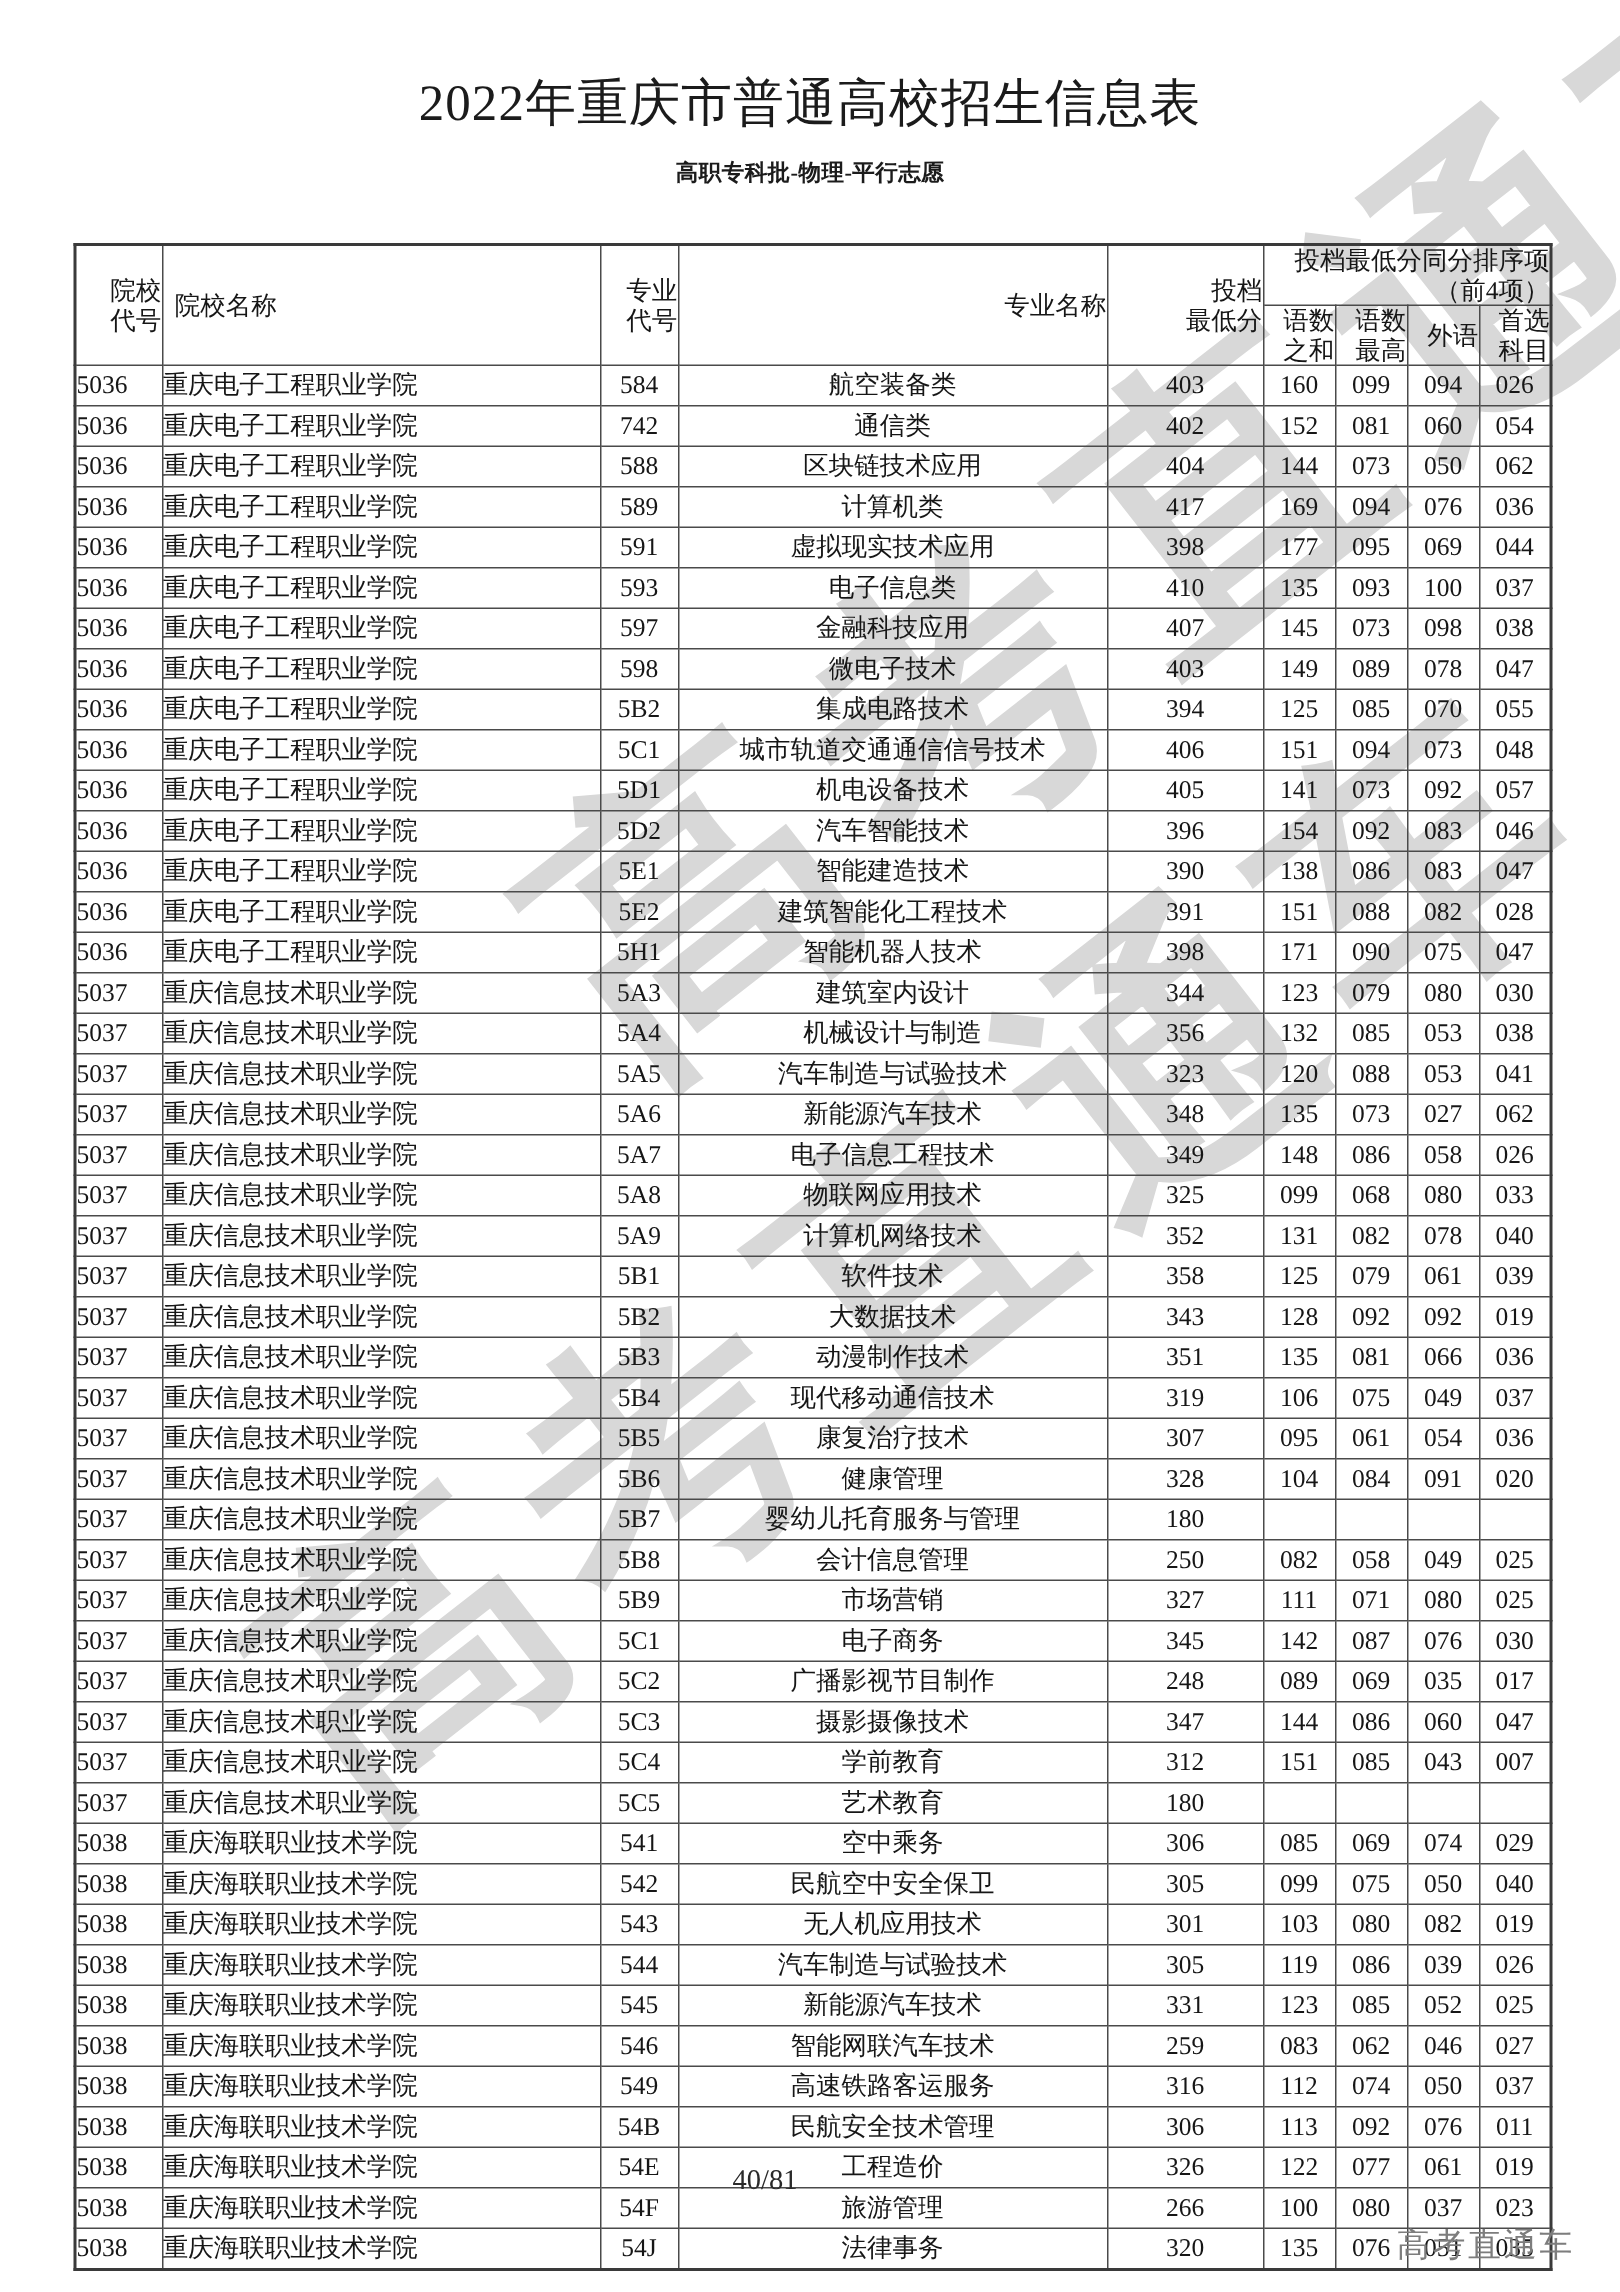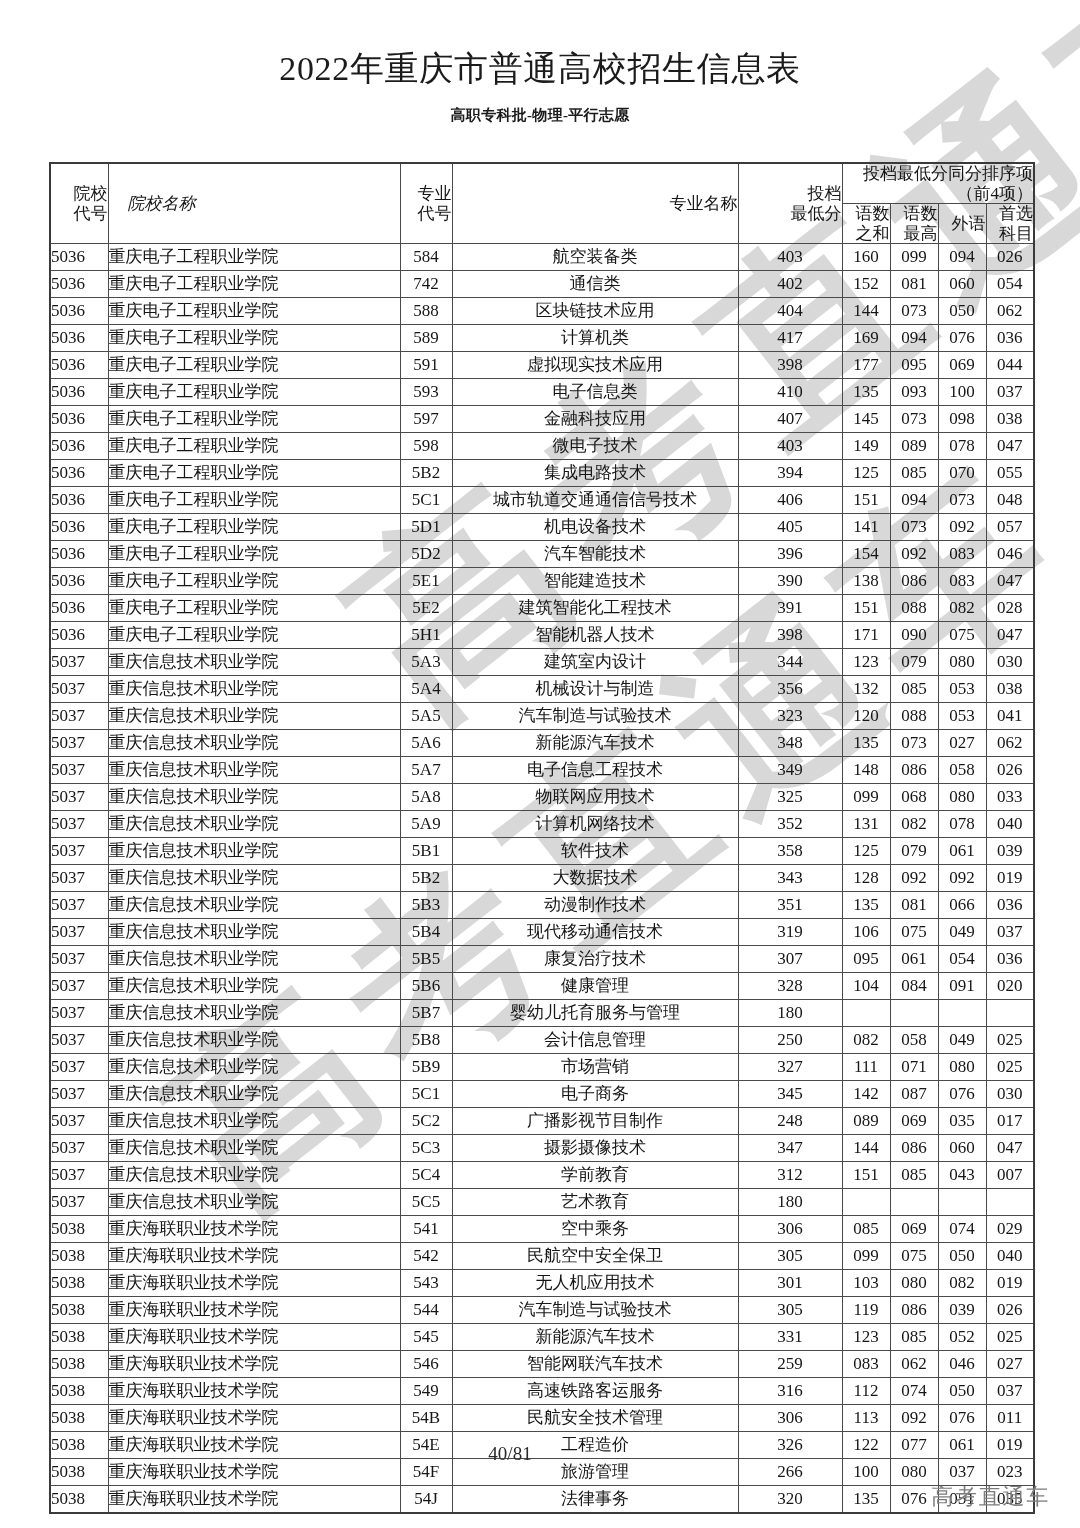--- a/index.html
+++ b/index.html
@@ -179,21 +179,21 @@
       <col class="w-r2">
       <col class="w-r3">
       <col class="w-r4">
     </colgroup>
     <thead>
       <tr>
         <th rowspan="3" class="vstack">
           <div>院校</div>
           <div>代号</div>
         </th>
-        <th rowspan="3" style="text-align:left; padding-left:19px;font-style:italic;">院校名称</th>
+        <th rowspan="3" style="text-align:left; padding-left:8px;">院校名称</th>
         <th rowspan="3" class="vstack">
           <div>专业</div>
           <div>代号</div>
         </th>
         <th rowspan="3">专业名称</th>
         <th rowspan="3" class="vstack">
           <div>投档</div>
           <div>最低分</div>
         </th>
         <th colspan="4" class="group-head">

